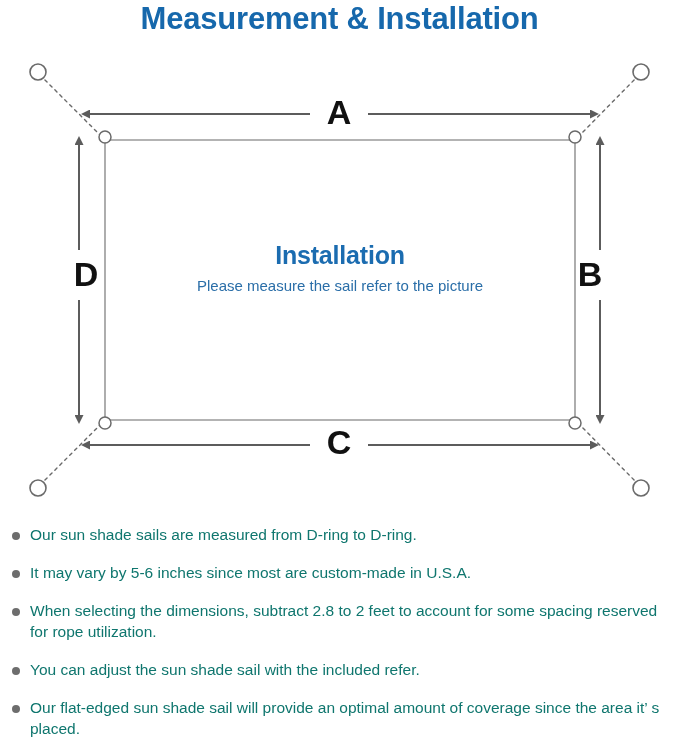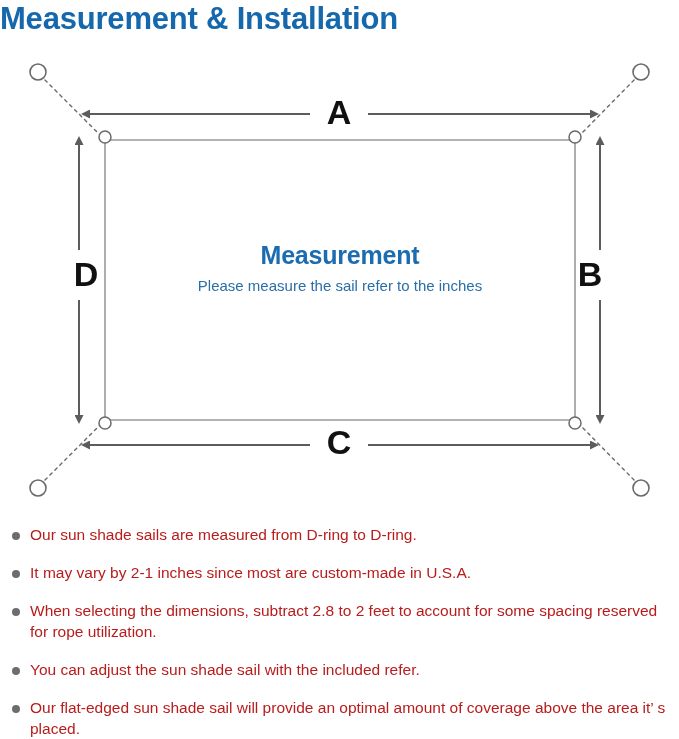--- a/index.html
+++ b/index.html
@@ -21,20 +21,21 @@
     height: 739px;
     background: #ffffff;
   }
 
   
   .title {
     position: absolute;
     left: 0;
     top: 0;
     width: 679px;
+    text-align: center;
     font-size: 31px;
     font-weight: bold;
     color: #1668ac;
     letter-spacing: -0.2px;
     line-height: 38px;
   }
 
   
   .diagram {
     position: absolute;
@@ -102,21 +103,21 @@
     width: 8px;
     height: 8px;
     border-radius: 50%;
     background: #6d6d6d;
     margin-top: 8px;
     margin-right: 10px;
   }
   .note-text {
     flex: 1 1 auto;
     font-size: 15.5px;
-    color: #b91c1c;
+    color: #0f766e;
     line-height: 21px;
   }
 </style>
 </head>
 <body>
 
 <div class="page">
 
   <div class="title">Measurement &amp; Installation</div>
 
@@ -160,41 +161,41 @@
       <line x1="600" y1="202" x2="600" y2="97" stroke="#5c5c5c" stroke-width="2" marker-end="url(#arrR)"></line>
       <line x1="600" y1="252" x2="600" y2="367" stroke="#5c5c5c" stroke-width="2" marker-end="url(#arrR)"></line>
     </svg>
 
     <div class="dim-label dim-a">A</div>
     <div class="dim-label dim-b">B</div>
     <div class="dim-label dim-c">C</div>
     <div class="dim-label dim-d">D</div>
 
     <div class="center-block">
-      <div class="center-title">Measurement</div>
-      <div class="center-sub">Please measure the sail refer to the inches</div>
+      <div class="center-title">Installation</div>
+      <div class="center-sub">Please measure the sail refer to the picture</div>
     </div>
   </div>
 
   <div class="notes">
     <div class="note">
       <span class="note-bullet"></span>
       <span class="note-text">Our sun shade sails are measured from D-ring to D-ring.</span>
     </div>
     <div class="note">
       <span class="note-bullet"></span>
-      <span class="note-text">It may vary by 2-1 inches since most are custom-made in U.S.A.</span>
+      <span class="note-text">It may vary by 5-6 inches since most are custom-made in U.S.A.</span>
     </div>
     <div class="note">
       <span class="note-bullet"></span>
       <span class="note-text">When selecting the dimensions, subtract 2.8 to 2 feet to account for some spacing reserved for rope utilization.</span>
     </div>
     <div class="note">
       <span class="note-bullet"></span>
       <span class="note-text">You can adjust the sun shade sail with the included refer.</span>
     </div>
     <div class="note">
       <span class="note-bullet"></span>
-      <span class="note-text">Our flat-edged sun shade sail will provide an optimal amount of coverage above the area it’ s placed.</span>
+      <span class="note-text">Our flat-edged sun shade sail will provide an optimal amount of coverage since the area it’ s placed.</span>
     </div>
   </div>
 
 </div>
 
 </body></html>

